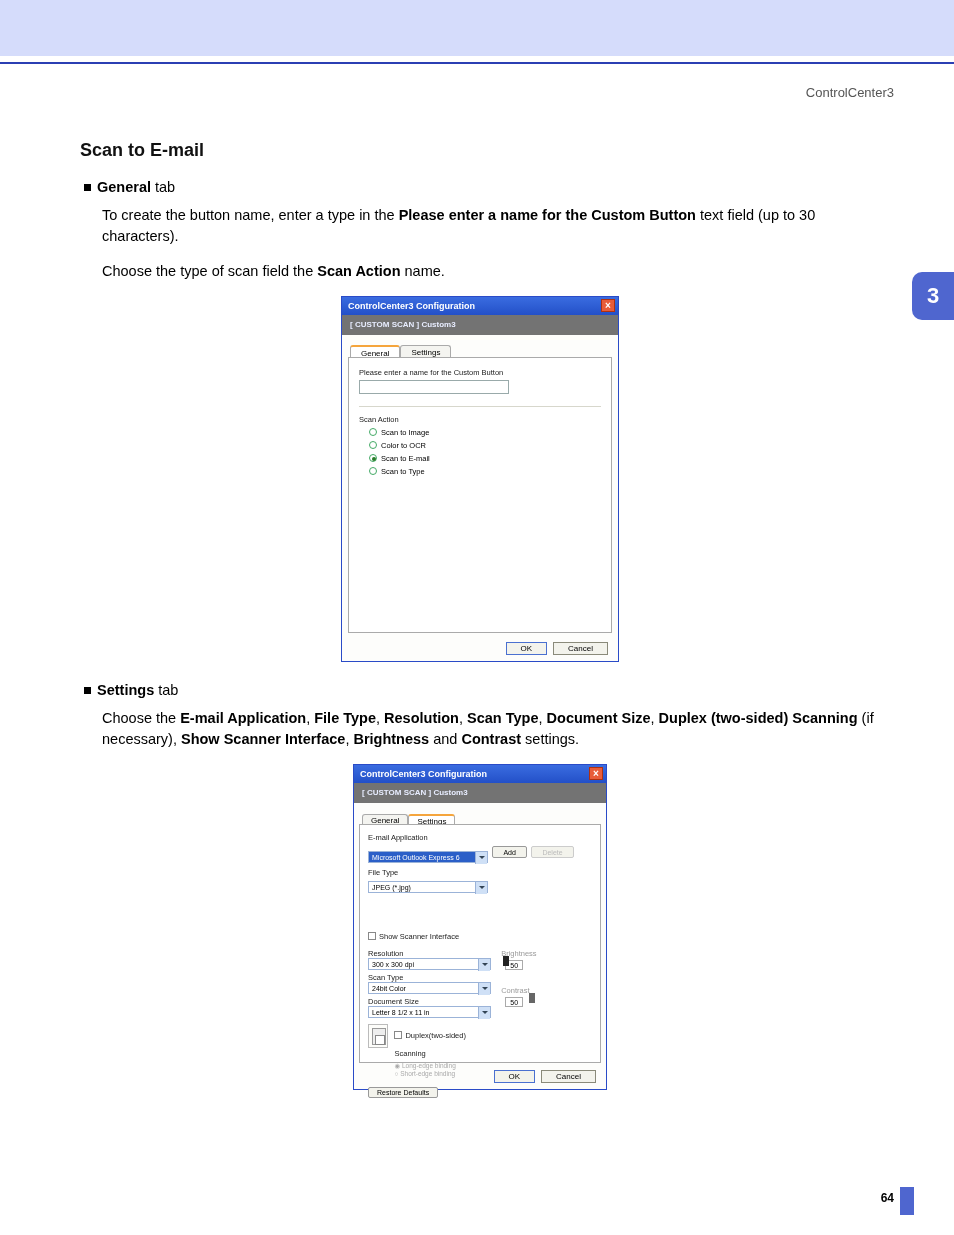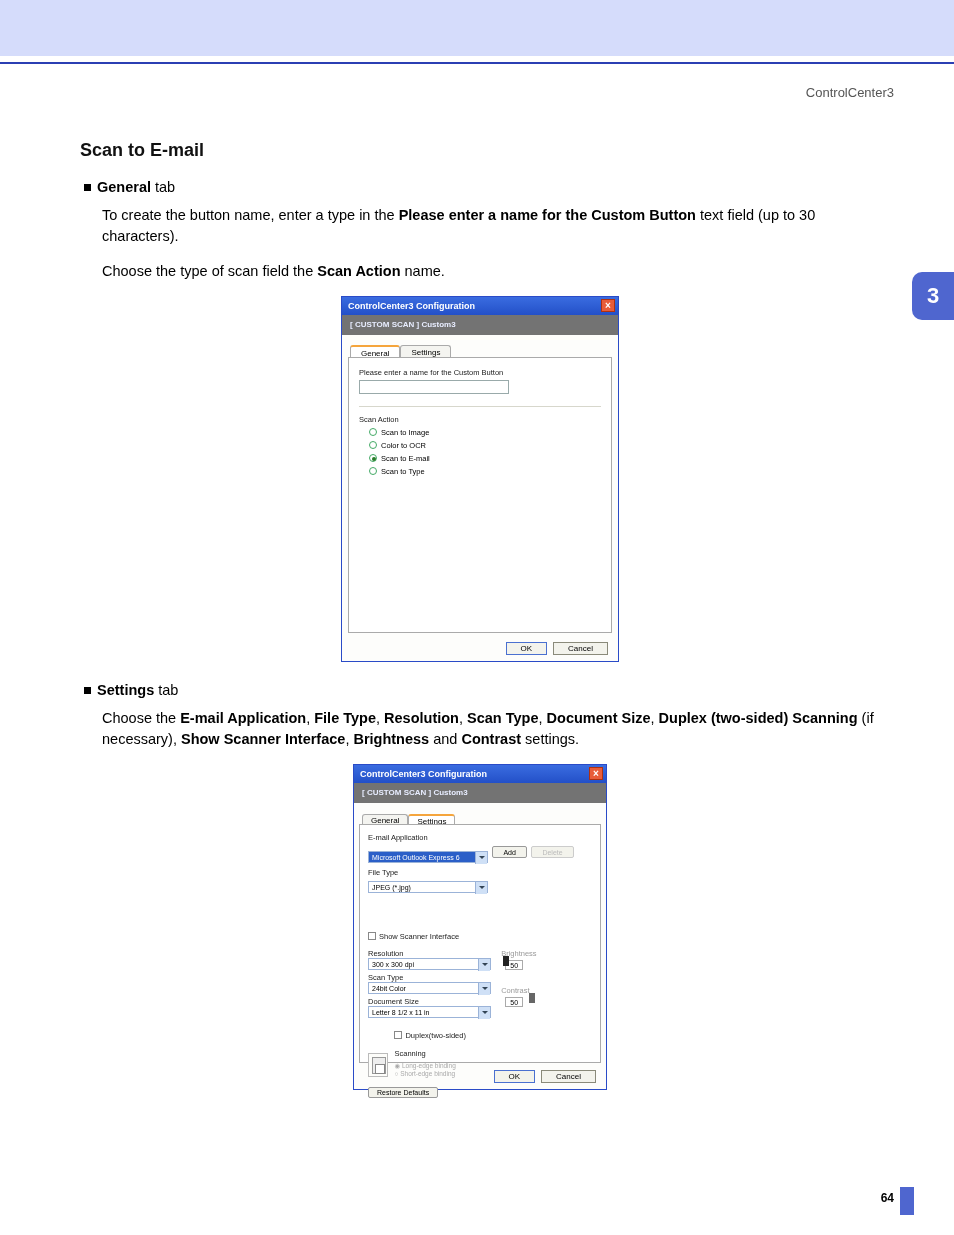--- a/index.html
+++ b/index.html
@@ -238,21 +238,21 @@
   }
   .slider.dark .thumb { background: #222; left: 2px; }
   .svalbox {
     display: inline-block; width: 18px; height: 10px;
     border: 1px solid #aaa; font-size: 7px;
     text-align: center; line-height: 10px;
     vertical-align: 4px; margin-left: 4px;
   }
   .dupsec {
     display: flex; gap: 6px; margin-top: 6px;
-    align-items: flex-end;
+    align-items: flex-start;
   }
   .pict {
     width: 22px; height: 24px;
     border: 1px solid #bbb; background: #fdfdfa;
     position: relative;
   }
   .pict::before {
     content: ""; position: absolute;
     left: 3px; top: 3px; width: 12px; height: 15px;
     background: #eee; border: 1px solid #999;

